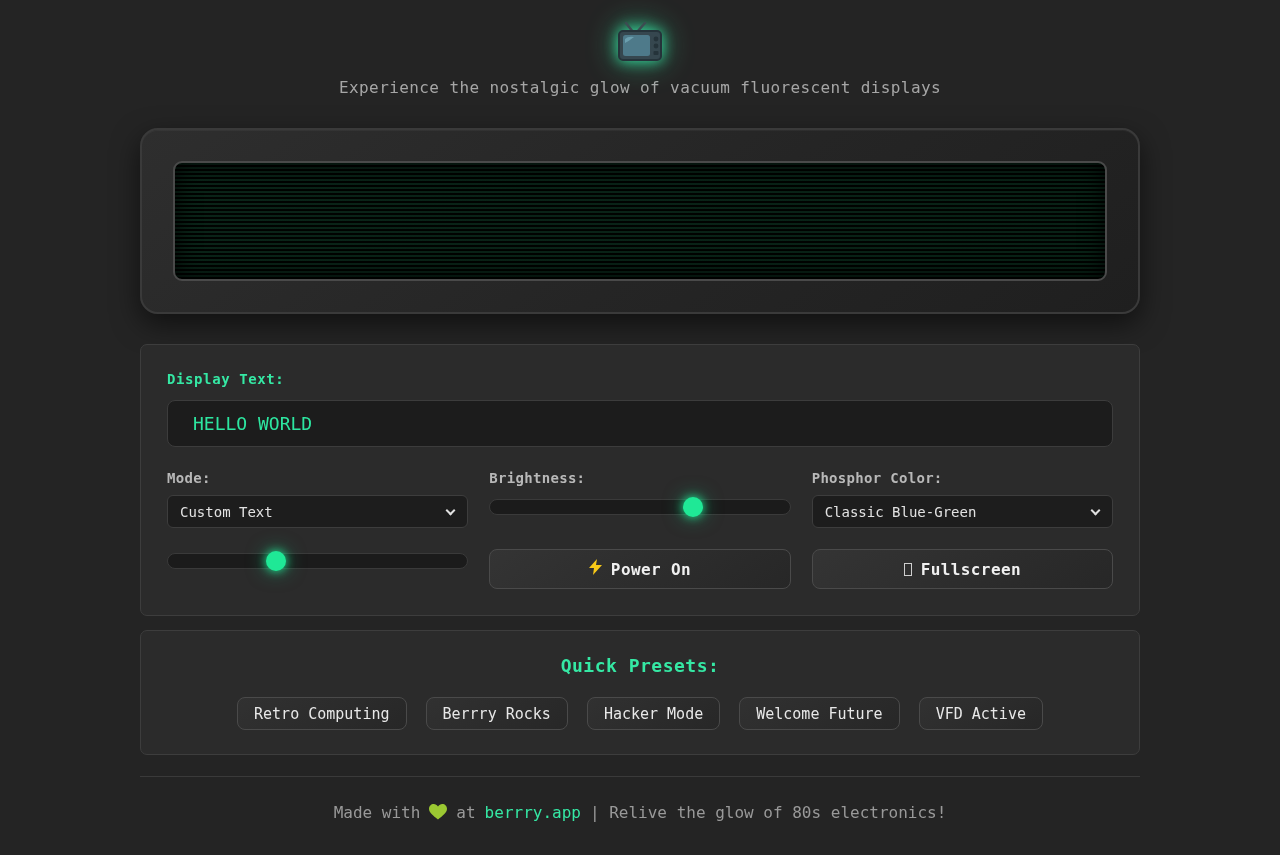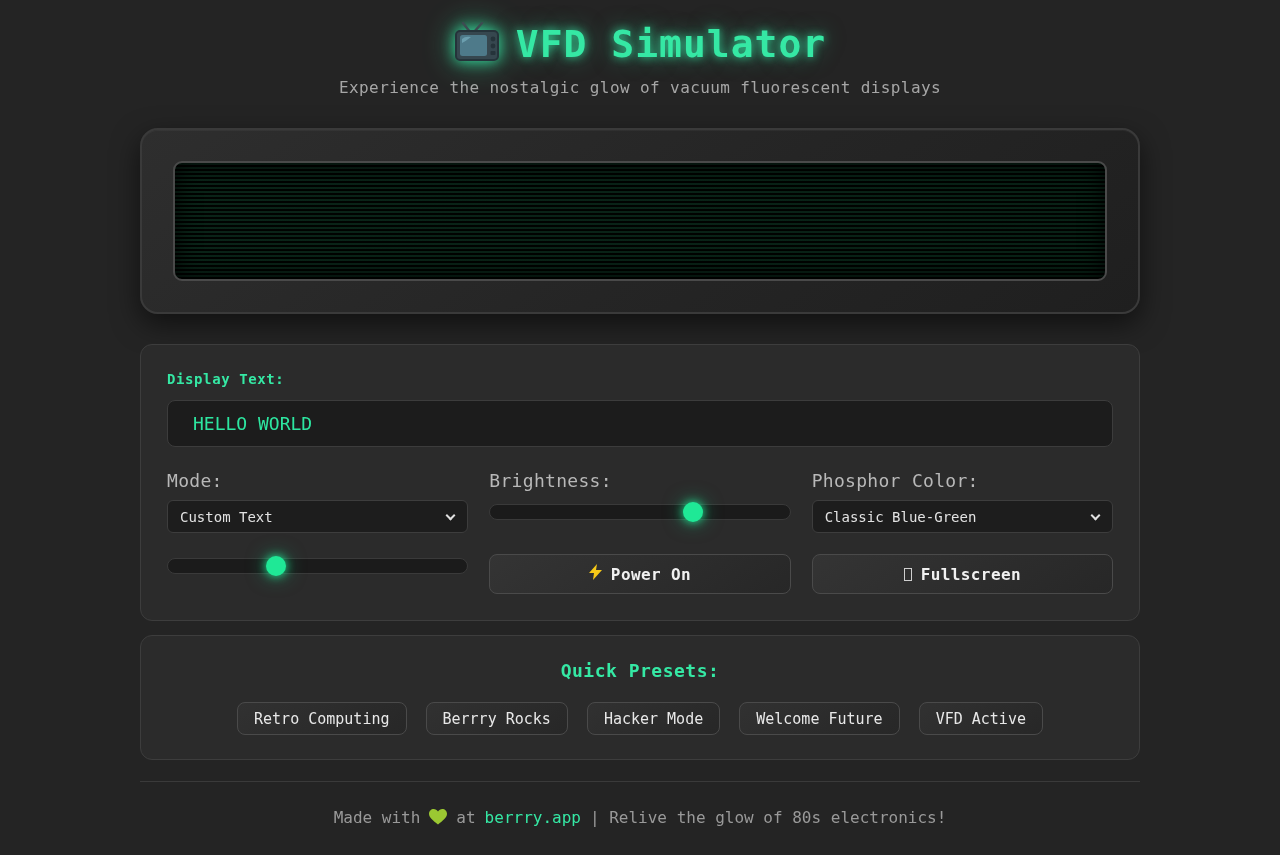--- a/index.html
+++ b/index.html
@@ -42,39 +42,39 @@
     background: repeating-linear-gradient(to bottom,
       rgba(4, 34, 20, .85) 0px, rgba(4, 34, 20, .85) 2px,
       #010301 2px, #010301 4px);
     box-shadow: inset 0 0 24px rgba(0,0,0,.9);
   }
 
   
   .panel {
     background: #2b2b2b;
     border: 1px solid #3d3d3d;
-    border-radius: 12px;
+    border-radius: 7px;
   }
   .controls-panel { margin-top: 30px; padding: 26px; }
   .display-label {
     display: block; color: #35e8a4; font-weight: bold;
     font-size: 14px; letter-spacing: .6px;
   }
   .text-input {
     display: block; width: 100%; margin-top: 13px;
     background: #1c1c1c; border: 1px solid #3c3c3c; border-radius: 8px;
     color: #2de6a0; font-family: inherit; font-size: 18px;
     padding: 12px 25px; outline: none;
   }
   .controls-grid {
     display: grid; grid-template-columns: 1fr 1fr 1fr;
     column-gap: 21px; row-gap: 21px;
     margin-top: 23px; align-items: start;
   }
-  .field-label { display: block; font-size: 18px; color: #b8b8b8; margin-bottom: 9px; letter-spacing: .3px; }
+  .field-label { display: block; font-size: 14px; color: #b8b8b8; margin-bottom: 9px; letter-spacing: .3px; font-weight: bold; }
   .select-wrap { position: relative; }
   select {
     width: 100%; height: 33px; appearance: none; -webkit-appearance: none;
     background: #1d1d1d; color: #e2e2e2;
     border: 1px solid #3d3d3d; border-radius: 6px;
     font-family: inherit; font-size: 14px; padding: 0 30px 0 12px; outline: none;
   }
   .chevron {
     position: absolute; right: 14px; top: 50%;
     width: 7px; height: 7px; pointer-events: none;
@@ -143,21 +143,20 @@
           <line x1="16" y1="10" x2="9" y2="1" stroke="#3d4c52" stroke-width="2.5" stroke-linecap="round"></line>
           <line x1="20" y1="10" x2="28" y2="1" stroke="#3d4c52" stroke-width="2.5" stroke-linecap="round"></line>
           <rect x="2" y="9" width="42" height="29" rx="4" fill="#36474f" stroke="#25333a" stroke-width="2"></rect>
           <rect x="6" y="13" width="27" height="21" rx="2.5" fill="#4e7a8a"></rect>
           <path d="M8 17 q3 -3 9 -2 q-5 4 -9 6 z" fill="#6fa3b2" opacity="0.9"></path>
           <circle cx="39" cy="17" r="2.4" fill="#25333a"></circle>
           <circle cx="39" cy="24" r="2.4" fill="#25333a"></circle>
           <rect x="36.5" y="29" width="5" height="4" rx="1" fill="#25333a"></rect>
         </svg>
       </span>
-      <h1 class="app-title">VFD Simulator</h1>
     </div>
     <div class="subtitle">Experience the nostalgic glow of vacuum fluorescent displays</div>
   </div>
 
   <div class="vfd-frame">
     <div class="vfd-screen"></div>
   </div>
 
   <div class="panel controls-panel">
     <label class="display-label">Display Text:</label>

